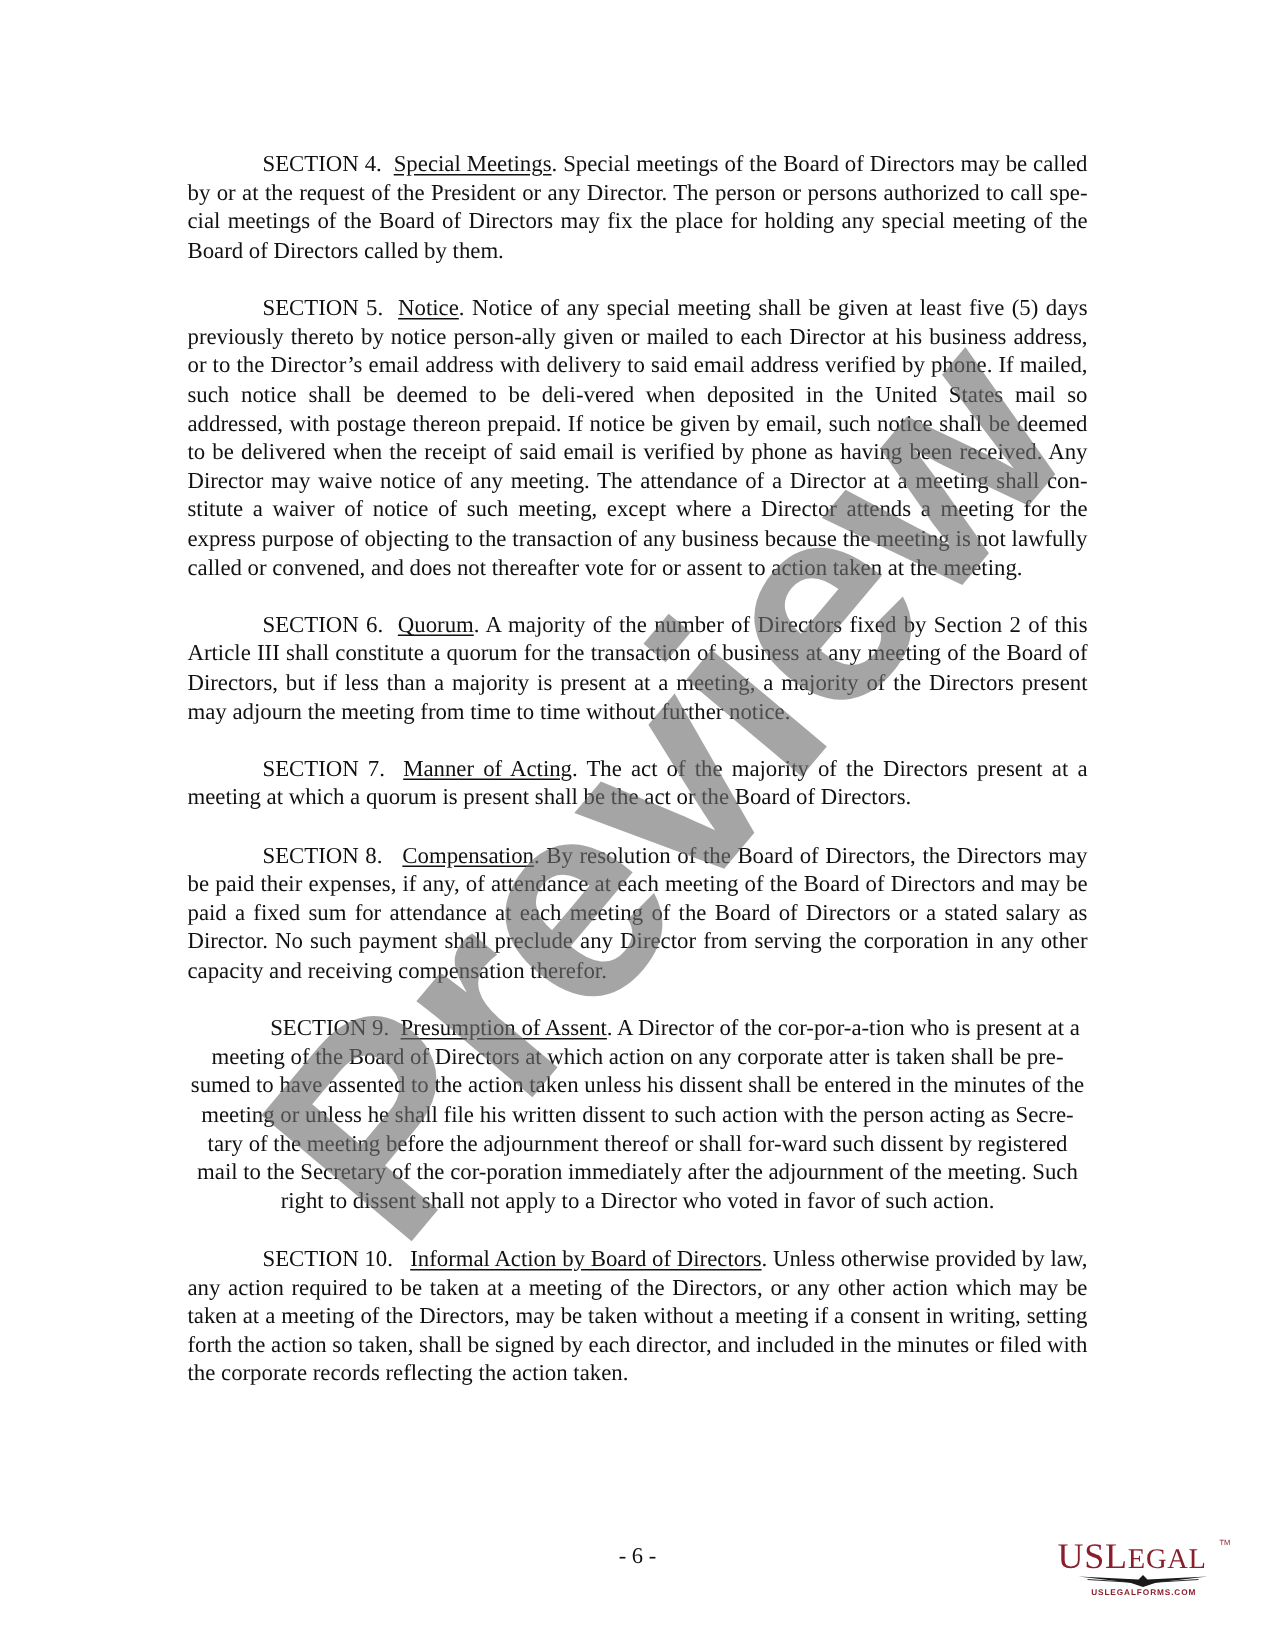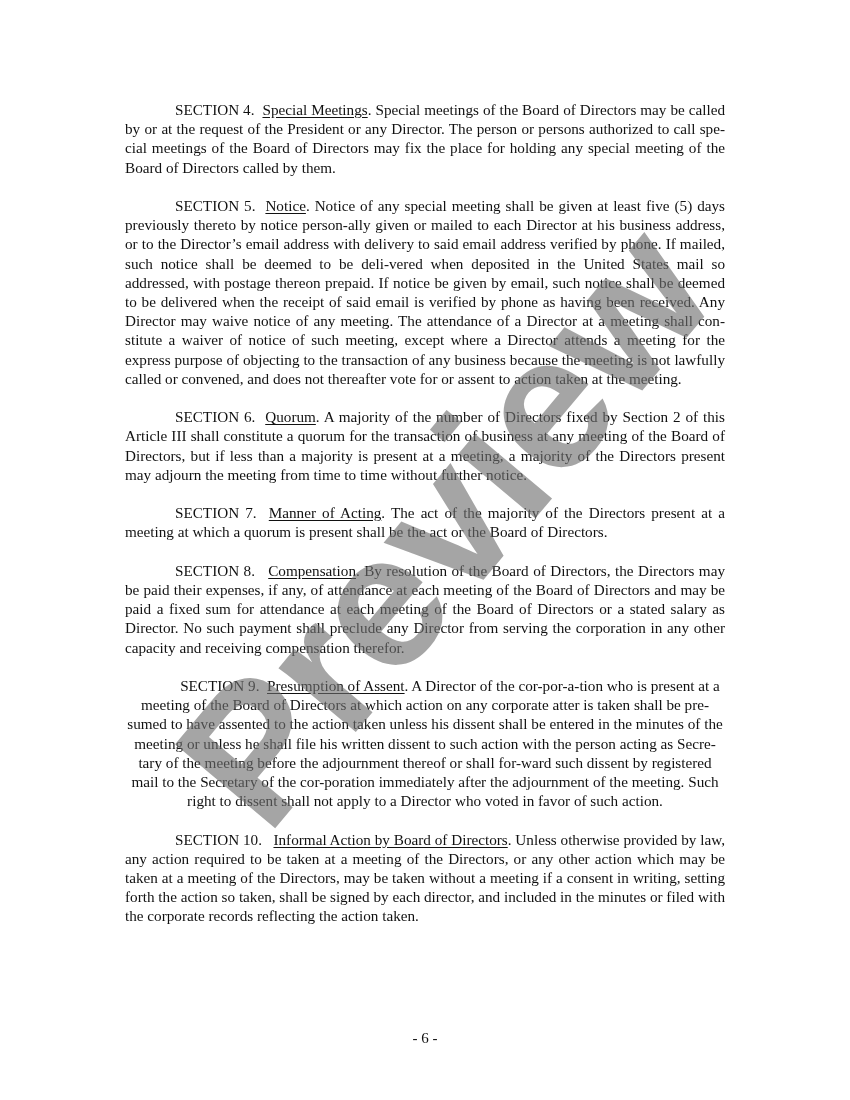--- a/index.html
+++ b/index.html
@@ -132,14 +132,23 @@
     <p class="para left"><span class="sec-num">SECTION 9.</span>&nbsp; <span class="heading-label">Presumption of Assent</span><span>.  A Director of the cor-por-a-tion who is present at a meeting of the Board of Directors at which action on any corporate atter is taken shall be pre-sumed to have assented to the action taken unless his dissent shall be entered in the minutes of the meeting or unless he shall file his written dissent to such action with the person acting as Secre-tary of the meeting before the adjournment thereof or shall for-ward such dissent by registered mail to the Secretary of the cor-poration immediately after the adjournment of the meeting.  Such right to dissent shall not apply to a Director who voted in favor of such action.</span></p>
 
     <p class="para"><span class="sec-num">SECTION 10.</span>&nbsp;&nbsp; <span class="heading-label">Informal Action by Board of Directors</span><span>.   Unless otherwise provided by law, any action required to be taken at a meeting of the Directors, or any other action which may be taken at a meeting of the Directors, may be taken without a meeting if a consent in writing, setting forth the action so taken, shall be signed by each director, and included in the minutes or filed with the corporate records reflecting the action taken.</span></p>
 
   </div>
 
   <div class="watermark">Preview</div>
 
   <div class="footer-page">- 6 -</div>
 
+  <div class="logo">
+    <div class="logo-word"><span>US</span><span>L</span><span class="small">EGAL</span></div>
+    <div class="logo-tm">TM</div>
+    <svg class="logo-eagle" viewBox="0 0 86 8" xmlns="http://www.w3.org/2000/svg">
+      <path d="M0 1 L40 3 L43 0 L46 3 L86 1 L52 5 L43 8 L34 5 Z" fill="#1a1a1a"></path>
+      <path d="M6 3 L38 5 M80 3 L48 5" stroke="#1a1a1a" stroke-width="0.6"></path>
+    </svg>
+    <div class="logo-url">USLEGALFORMS.COM</div>
+  </div>
 
 </div>
 
 </body></html>

